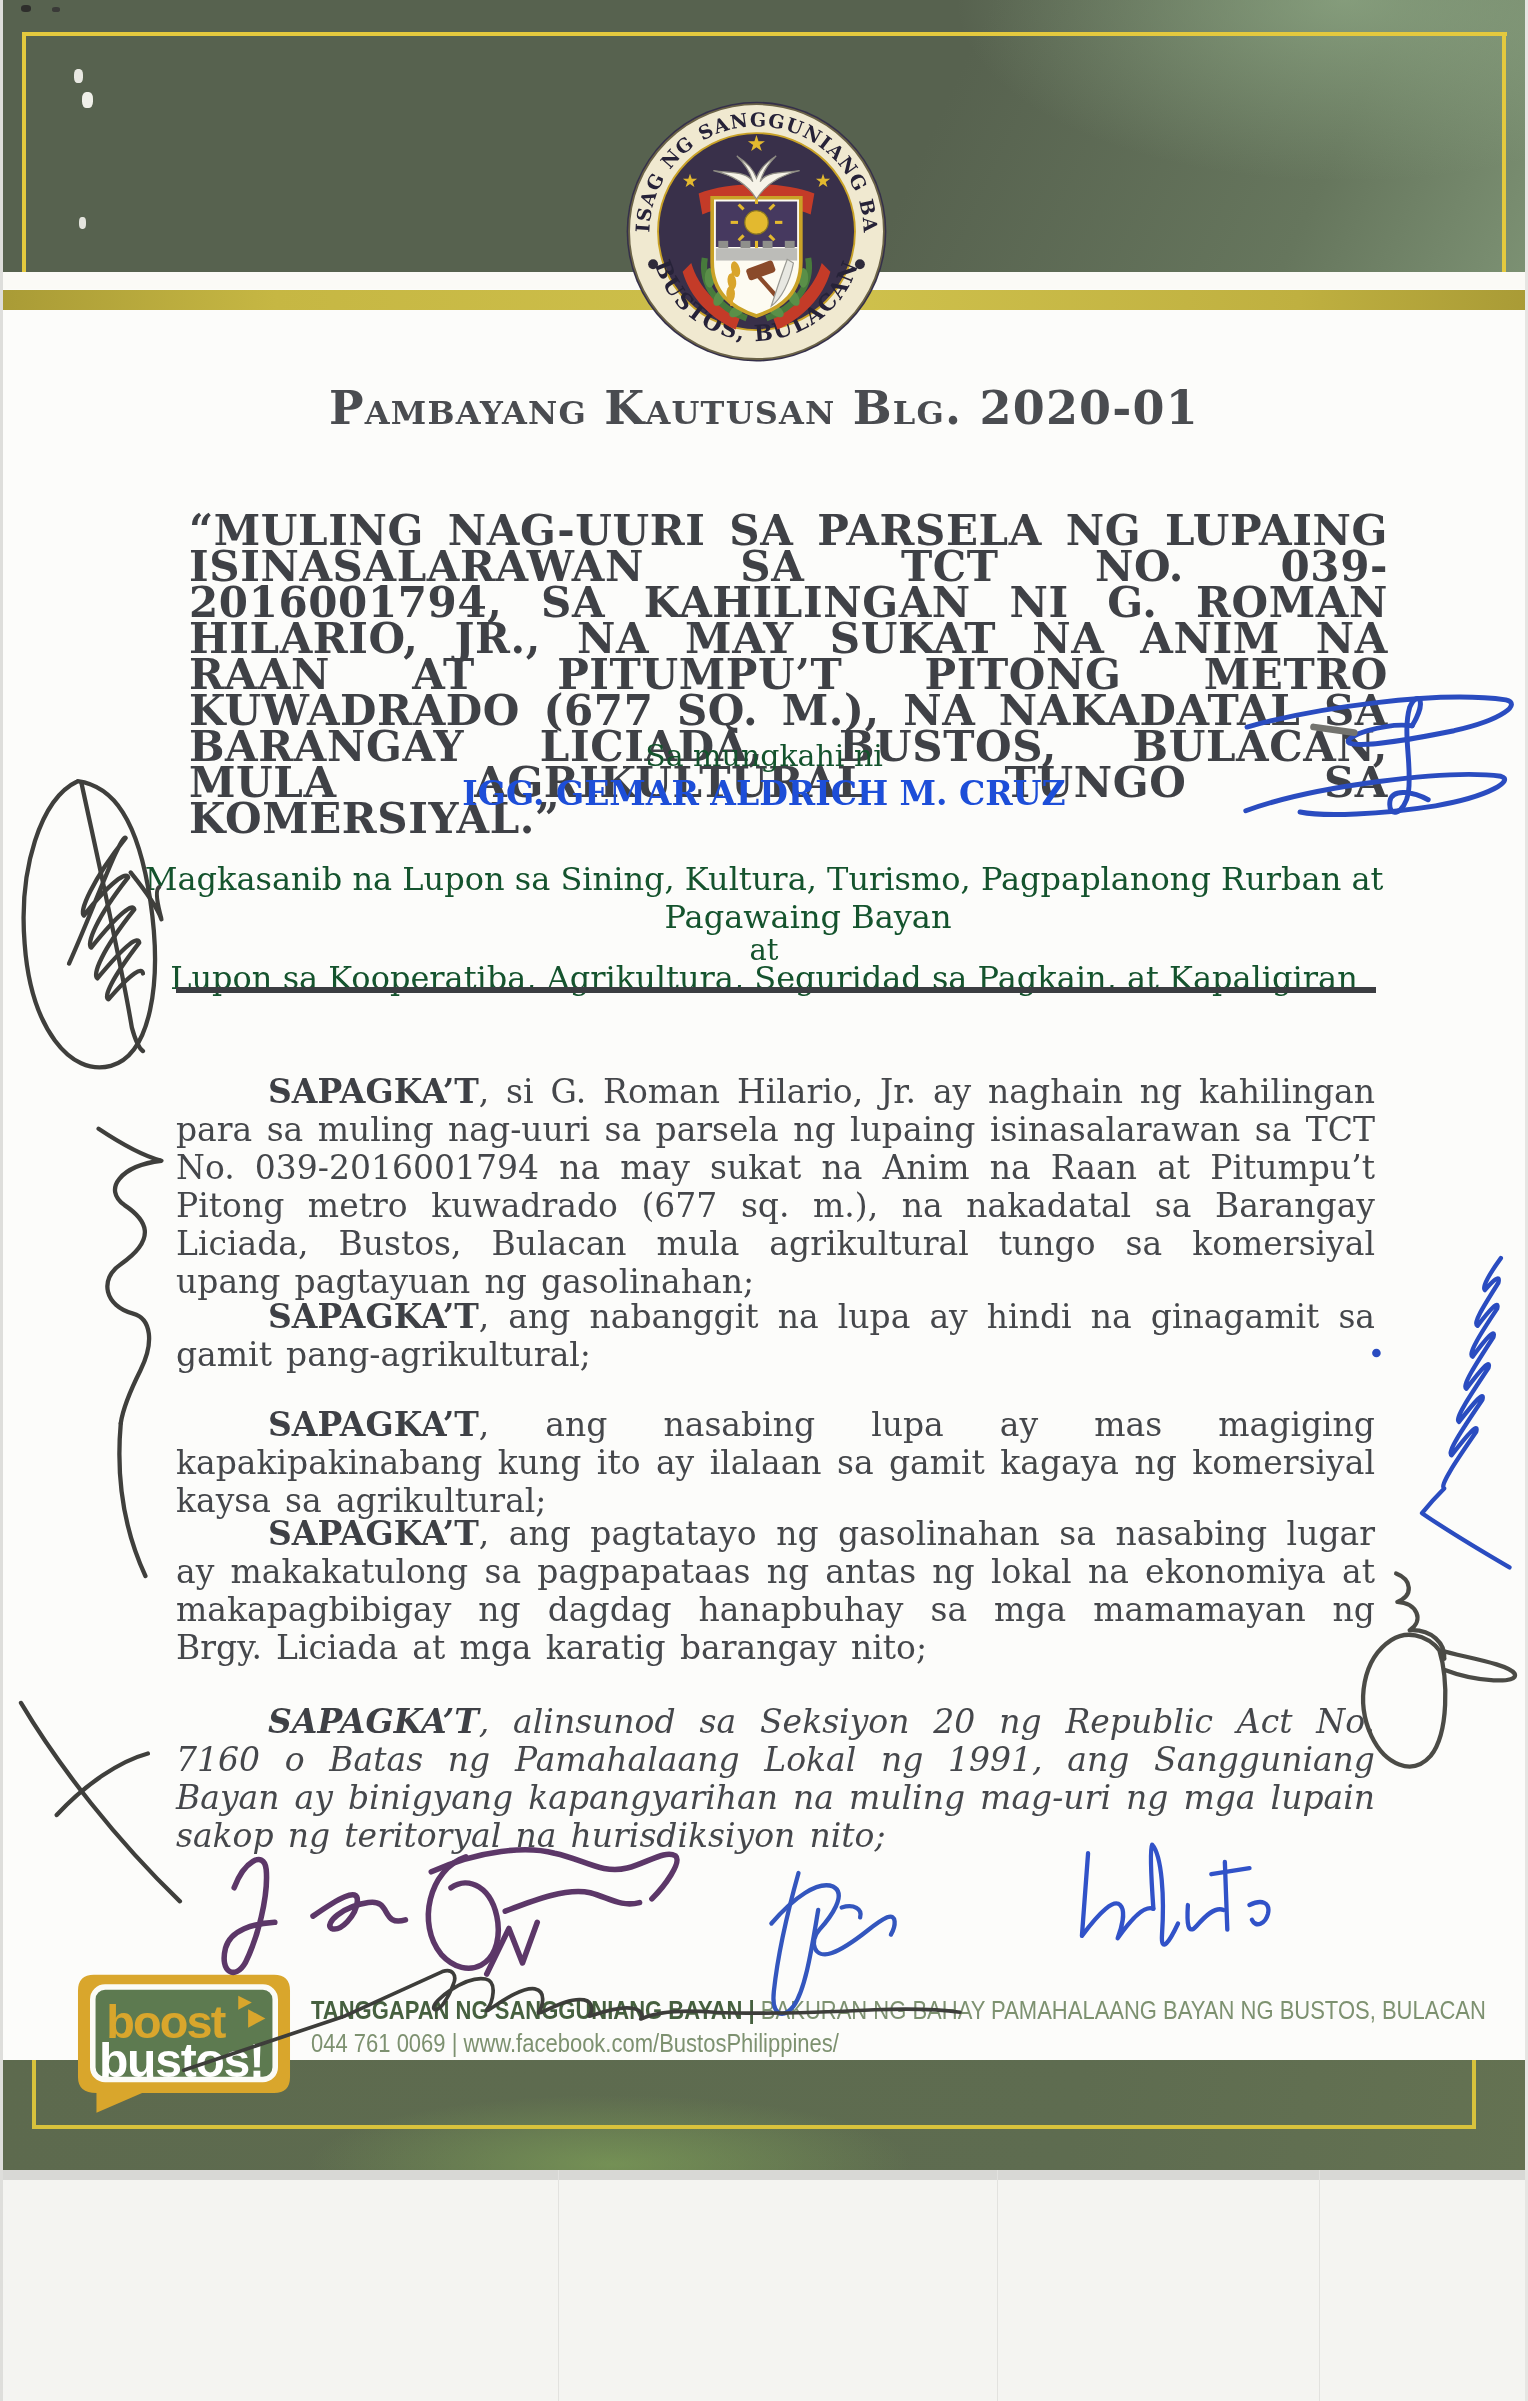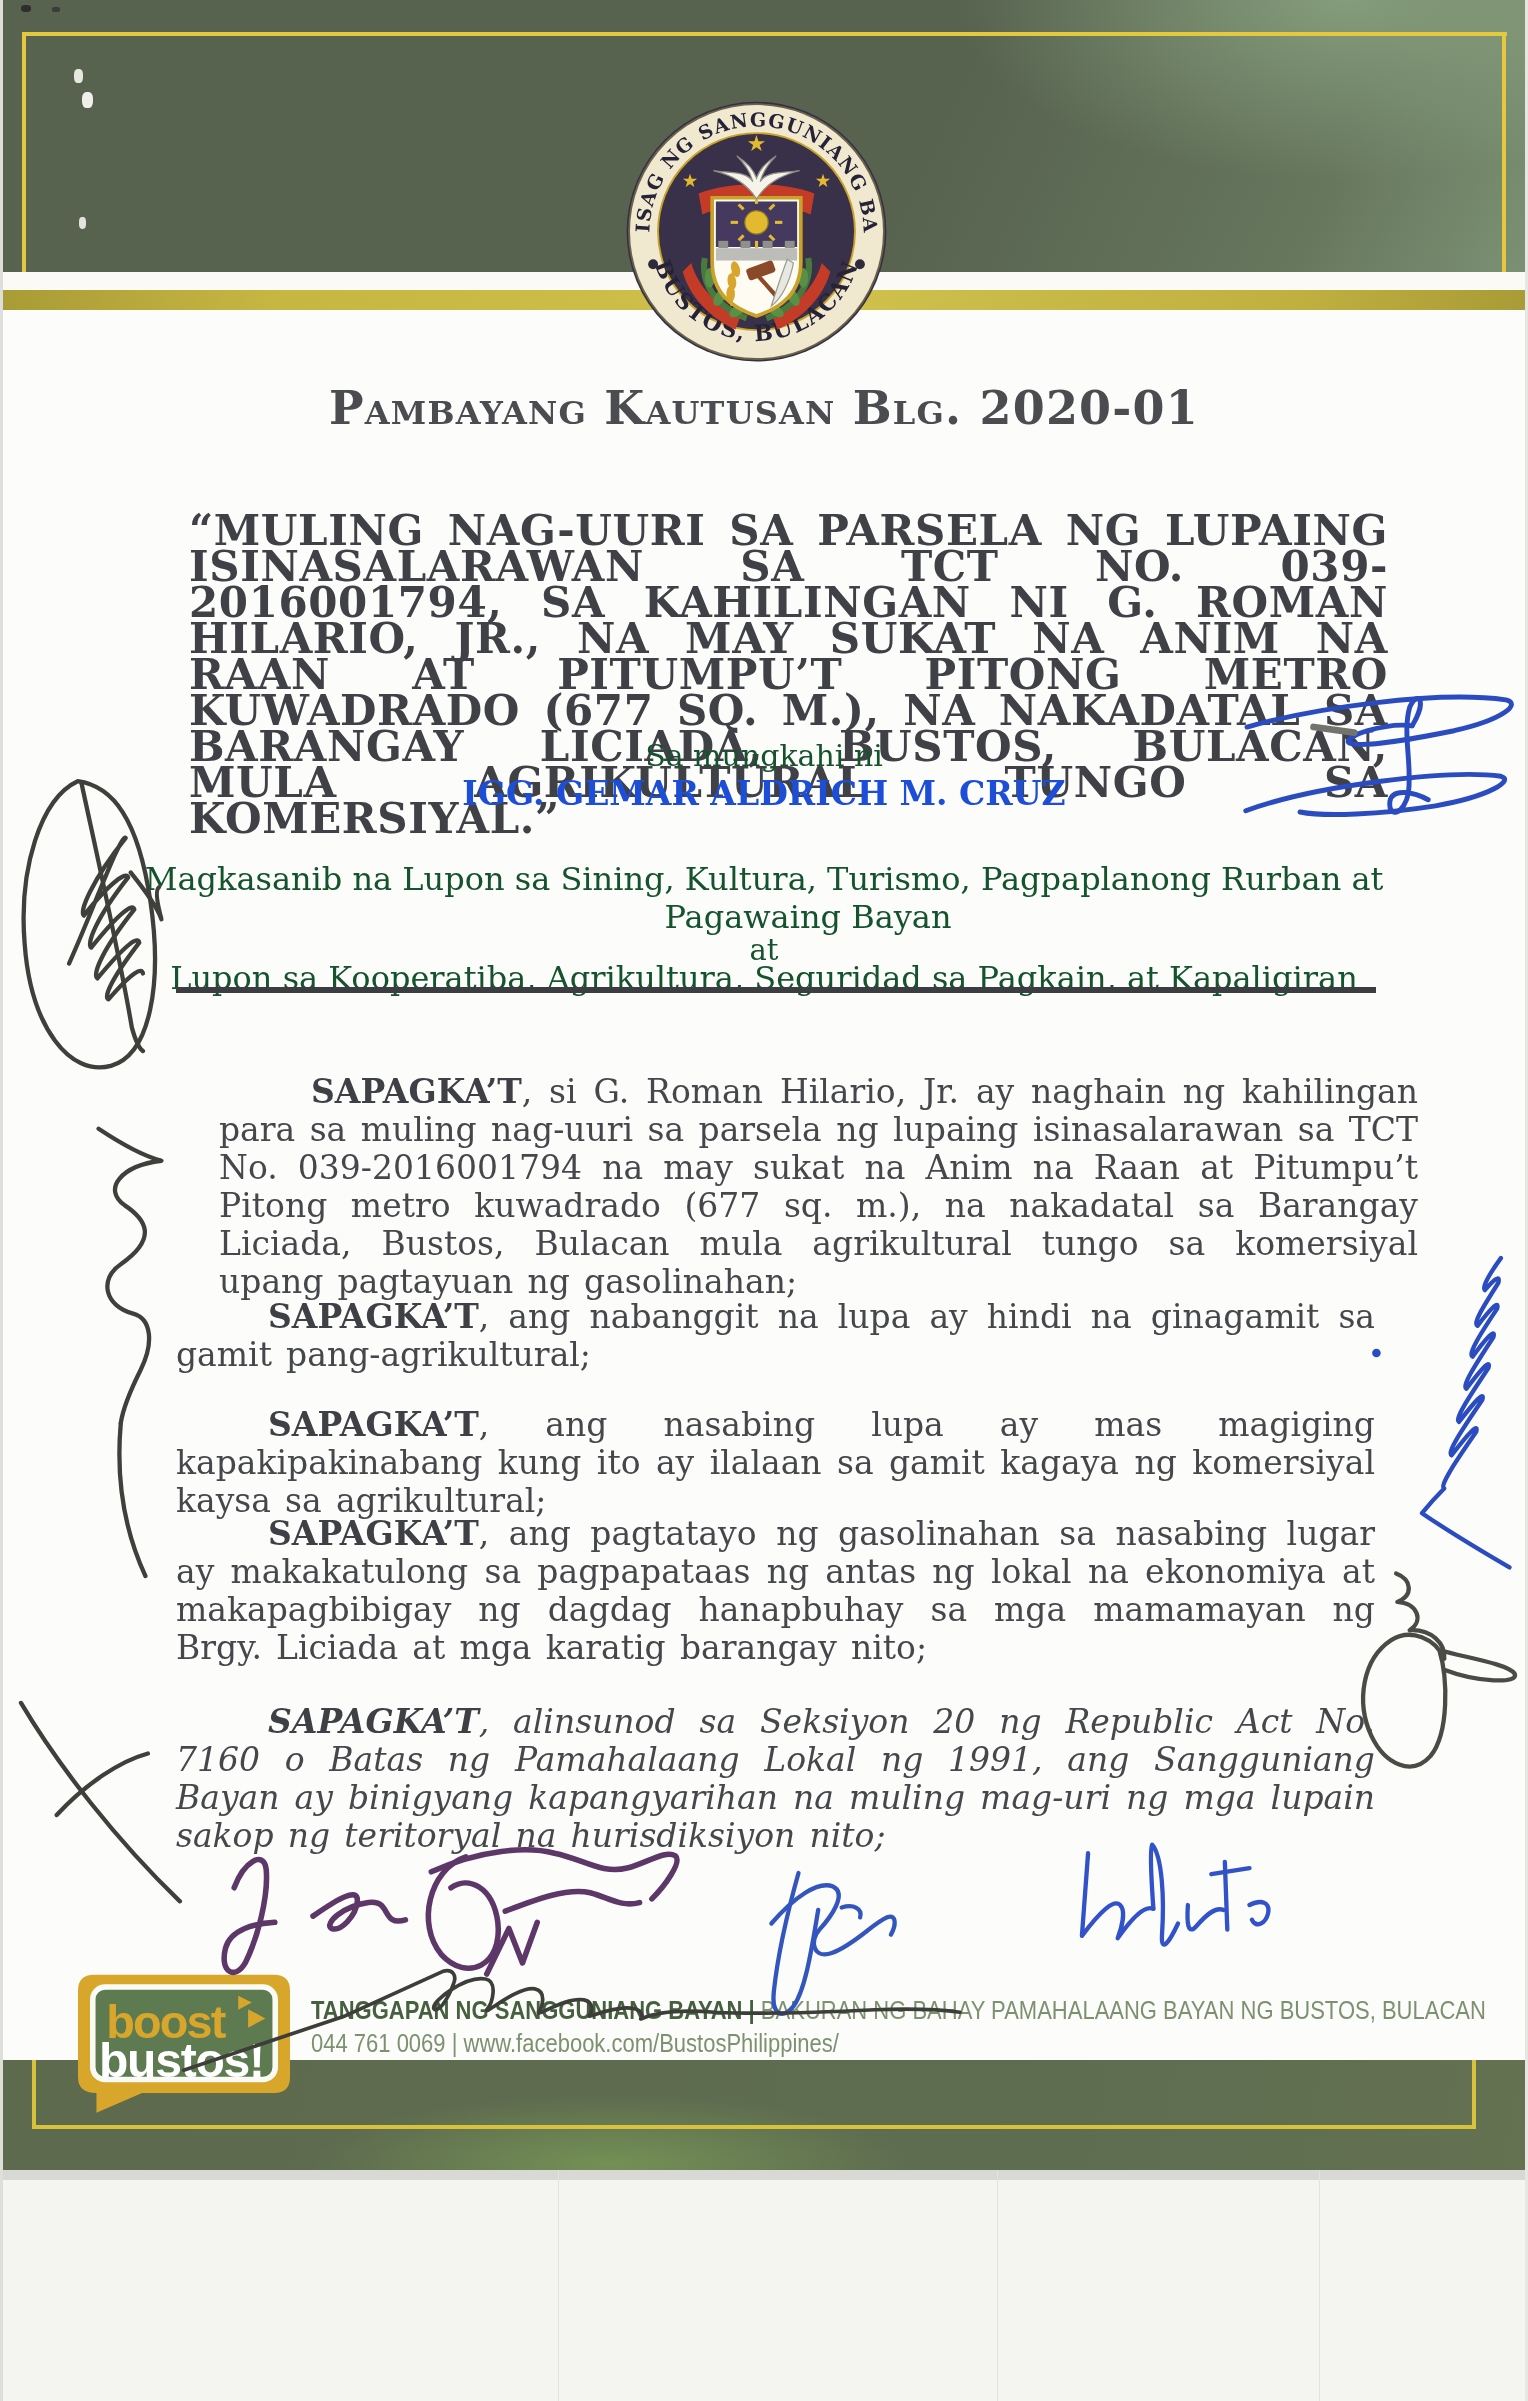--- a/index.html
+++ b/index.html
@@ -46,21 +46,21 @@
   .committee-at { top:933px; font-size:29px; }
   .committee-3 { top:959px; font-size:32px; }
   .heading-rule { position:absolute; left:176px; top:987px; width:1200px; height:5.5px; background:#3b3d41; }
   
   .body-par {
     position:absolute; left:176px; width:1199px; margin:0;
     text-align:justify; text-indent:92px;
     font-size:33px; line-height:38px; word-spacing:3.7px; color:#45474b;
   }
   .body-par .lead { font-weight:bold; color:#3e4045; }
-  .par-1 { top:1073px;margin-left:43px; } .par-2 { top:1298px; } .par-3 { top:1406px; }
+  .par-1 { top:1073px; } .par-2 { top:1298px; } .par-3 { top:1406px; }
   .par-4 { top:1515px; } .par-5 { top:1703px;font-style:italic; }
   
   .logo { position:absolute; left:73px; top:1971px; width:222px; height:143px; }
   .footer-text {
     position:absolute; left:311px; top:1995px; width:1171px;
     font-family:"Liberation Sans", sans-serif;
     transform:scaleX(0.88); transform-origin:left top;
   }
   .footer-line1 { font-size:25px; line-height:30px; white-space:nowrap; }
   .footer-line1 .fb { font-weight:bold; color:#46603f; }

